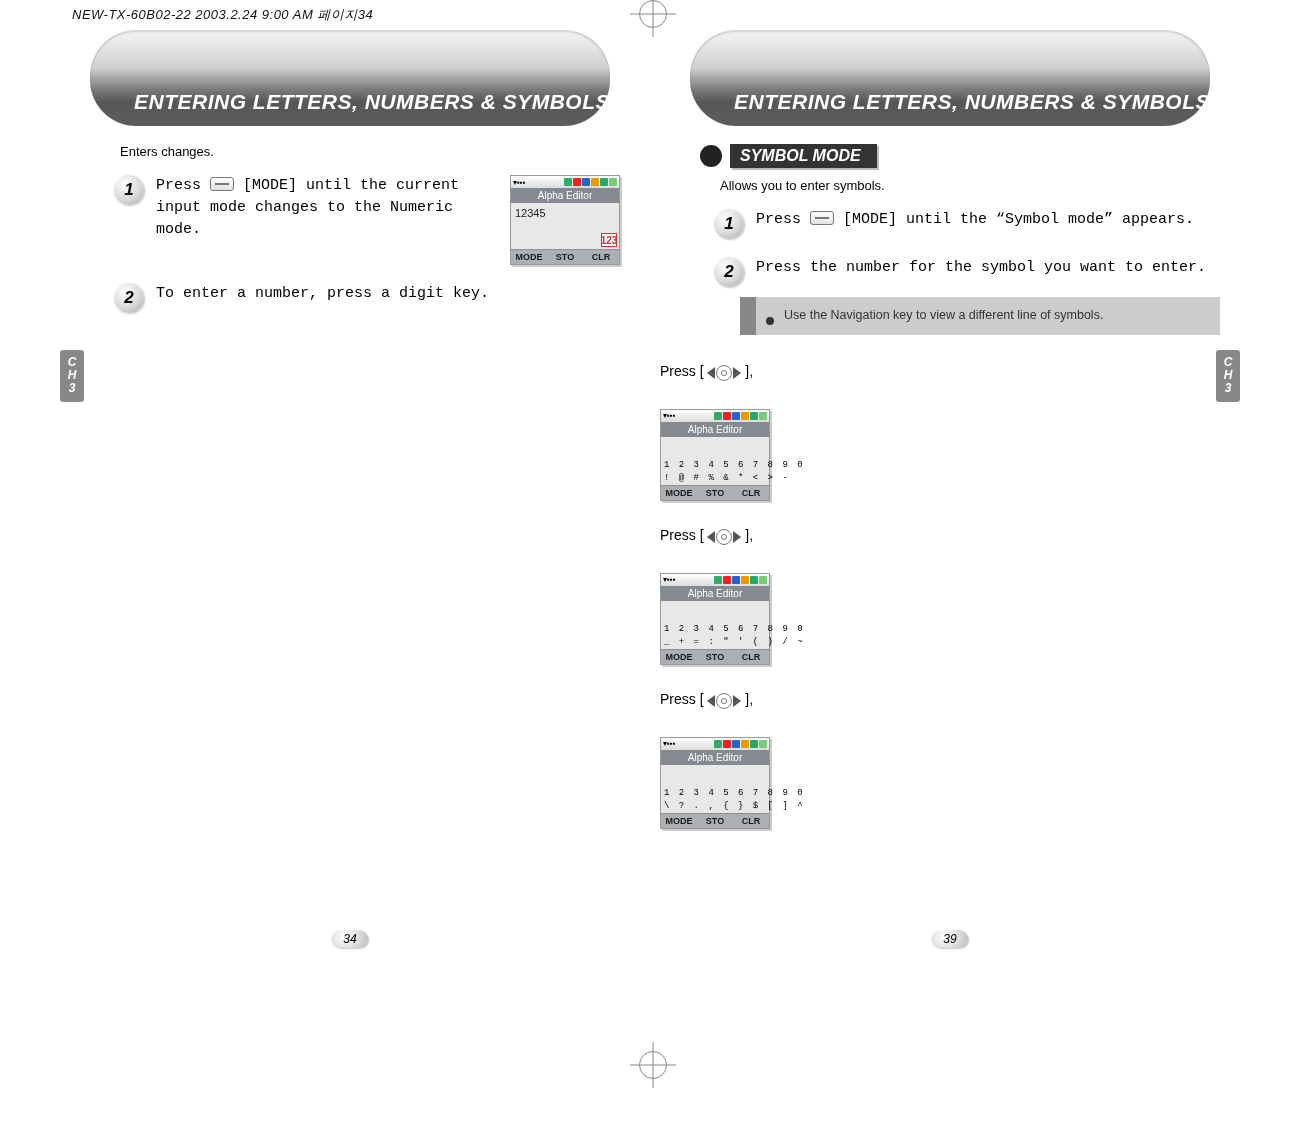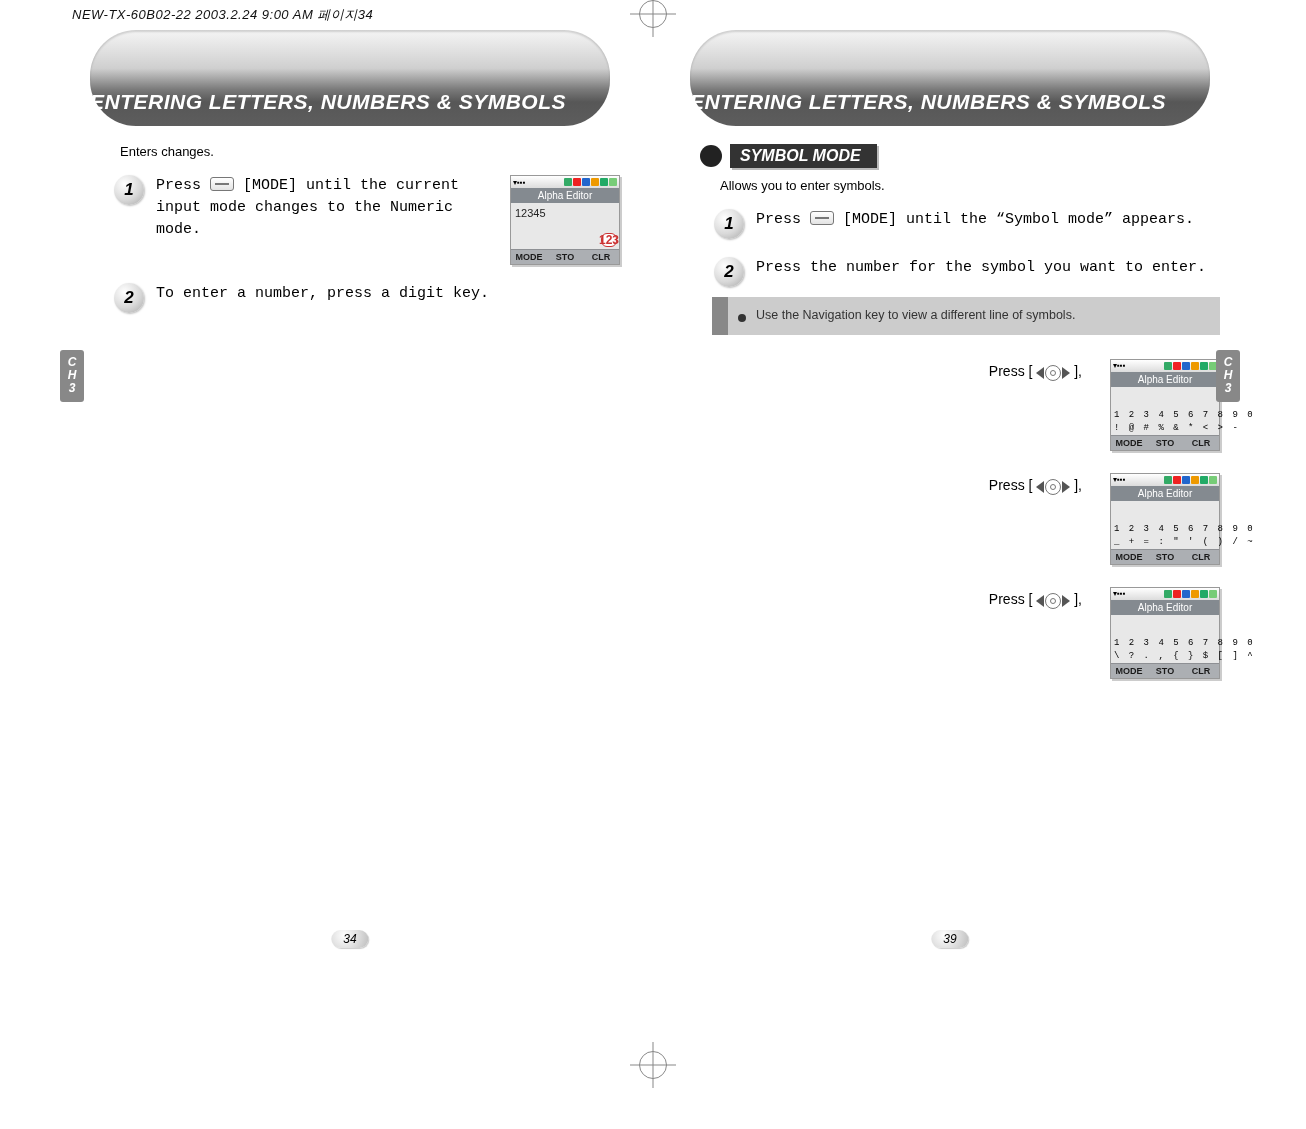--- a/index.html
+++ b/index.html
@@ -42,21 +42,21 @@
     margin: 0 30px 18px 30px;
     height: 96px;
     border-radius: 46px;
     background: linear-gradient(#f5f5f5, #cfcfcf 40%, #7a7a7a 62%, #575757 75%, #5d5d5d 100%);
     position: relative;
     box-shadow: 0 2px 2px rgba(0,0,0,.15) inset;
   }
   .banner-title {
     position: absolute;
     left: 0; right: 0; bottom: 12px;
-    text-align: left;
+    text-align: right;
     color: #fff;
     font-weight: bold;
     font-style: italic;
     font-size: 21px;
     letter-spacing: .5px;
     font-family: "Arial Black", Arial, sans-serif;
   }
   .section-head {
     display: flex; align-items: center;
     margin: 8px 0 10px 40px;
@@ -118,22 +118,22 @@
   .nav-icon .arrow.l{border-right:8px solid #555;}
   .nav-icon .arrow.r{border-left:8px solid #555;}
   .nav-icon .pad{
     width:16px;height:16px;border:1.5px solid #777;border-radius:50%;
     position:relative;
   }
   .nav-icon .pad::after{
     content:"";position:absolute;inset:4px;border:1px solid #777;border-radius:50%;
   }
   .tip-box {
-    display:flex; align-items:center;
-    margin: 2px 20px 24px 52px;
+    display:flex; align-items:flex-end;
+    margin: 2px 20px 24px 80px;
     background:#ccc;
     border-left:16px solid #888;
     padding:10px 14px 10px 10px;
     font-size:12.5px;
     color:#333;
     gap:10px;
     line-height:1.4;
   }
   .tip-dot{width:8px;height:8px;background:#333;border-radius:50%;flex-shrink:0;margin-top:4px;}
   
@@ -158,22 +158,22 @@
     background:#848a90; color:#fff; text-align:center;
     font-size:10px; padding:2px 0;
   }
   .phone .body{
     background:#e8e8e8; min-height:46px; padding:4px 4px 18px;
     font-size:11px; color:#222; position:relative;
   }
   .phone .body .mode-icon{
     position:absolute; right:2px; bottom:2px;
     width:16px;height:14px;border:1px solid #c33;
-    background:#fff;color:#c33;font-size:12px;font-weight:bold;
-    display:flex;align-items:center;justify-content:center;border-radius:6px;
+    background:#fff;color:#c33;font-size:10px;font-weight:bold;
+    display:flex;align-items:center;justify-content:center;border-radius:0;
   }
   .phone .symrow{
     background:#e8e8e8; padding:1px 3px 2px;
     font-family: "Courier New", monospace;
     font-size:9px; letter-spacing:2px;
     white-space:pre;
   }
   .phone .softkeys{
     display:flex; background:#acafb3; color:#1a1a1a; font-weight:bold;
     font-size:9px;
@@ -187,20 +187,21 @@
     font-style:italic; font-weight:bold;
     border-radius:3px;
   }
   .page.left  .ch-tab{ left:0;  top:320px; }
   .page.right .ch-tab{ right:0; top:320px; }
   .symbol-row{
     display:flex; align-items:flex-start;
     margin: 0 20px 22px 0;
     justify-content:flex-end;
     gap:28px;
+    flex-direction:column;
   }
   .symbol-row .press{
     font-size:14px; padding-top:4px;
   }
   .pagenum{
     position:absolute; bottom:22px; left:50%; transform:translateX(-50%);
     font-size:12px; font-style:italic;
     background:radial-gradient(circle at 35% 30%,#fff,#ddd 55%,#bbb);
     border-radius:14px; padding:2px 12px;
     box-shadow:1px 1px 1px rgba(0,0,0,.2);

